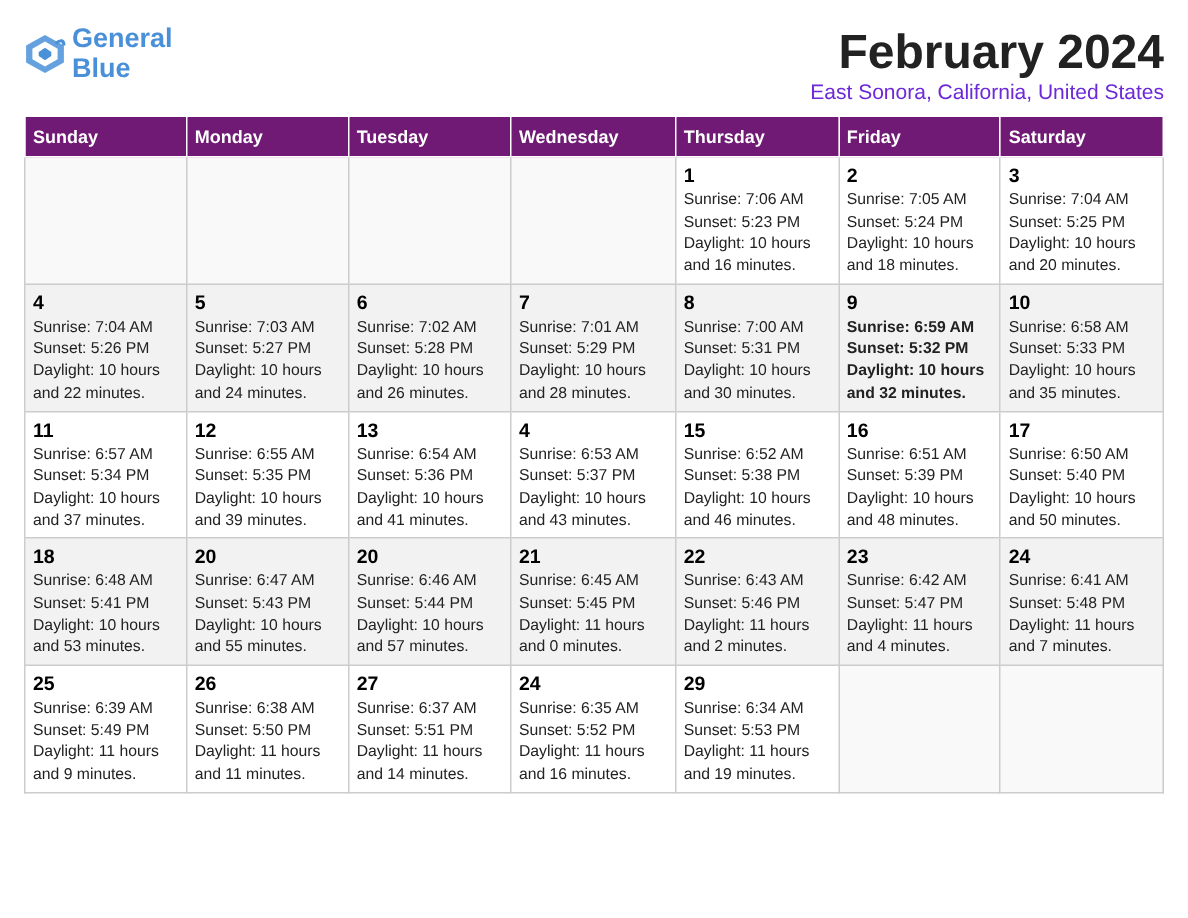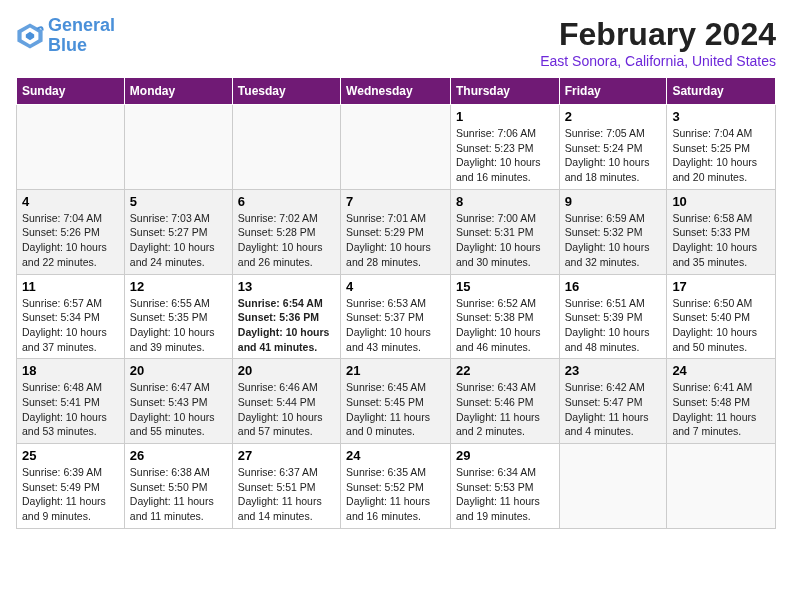--- a/index.html
+++ b/index.html
@@ -181,21 +181,21 @@
         </td>
         <td>
           <span class="day-num">8</span>
           <div class="day-info" style="white-space: pre-line;">Sunrise: 7:00 AM
 Sunset: 5:31 PM
 Daylight: 10 hours
 and 30 minutes.</div>
         </td>
         <td>
           <span class="day-num">9</span>
-          <div class="day-info" style="white-space: pre-line;">Sunrise: 6:59 AM
+          <div class="day-info" style="white-space: pre-line; font-weight: bold;">Sunrise: 6:59 AM
 Sunset: 5:32 PM
 Daylight: 10 hours
 and 32 minutes.</div>
         </td>
         <td>
           <span class="day-num">10</span>
           <div class="day-info" style="white-space: pre-line;">Sunrise: 6:58 AM
 Sunset: 5:33 PM
 Daylight: 10 hours
 and 35 minutes.</div>
@@ -211,21 +211,21 @@
         </td>
         <td>
           <span class="day-num">12</span>
           <div class="day-info" style="white-space: pre-line;">Sunrise: 6:55 AM
 Sunset: 5:35 PM
 Daylight: 10 hours
 and 39 minutes.</div>
         </td>
         <td>
           <span class="day-num">13</span>
-          <div class="day-info" style="white-space: pre-line; font-weight: bold;">Sunrise: 6:54 AM
+          <div class="day-info" style="white-space: pre-line;">Sunrise: 6:54 AM
 Sunset: 5:36 PM
 Daylight: 10 hours
 and 41 minutes.</div>
         </td>
         <td>
           <span class="day-num">4</span>
           <div class="day-info" style="white-space: pre-line;">Sunrise: 6:53 AM
 Sunset: 5:37 PM
 Daylight: 10 hours
 and 43 minutes.</div>

